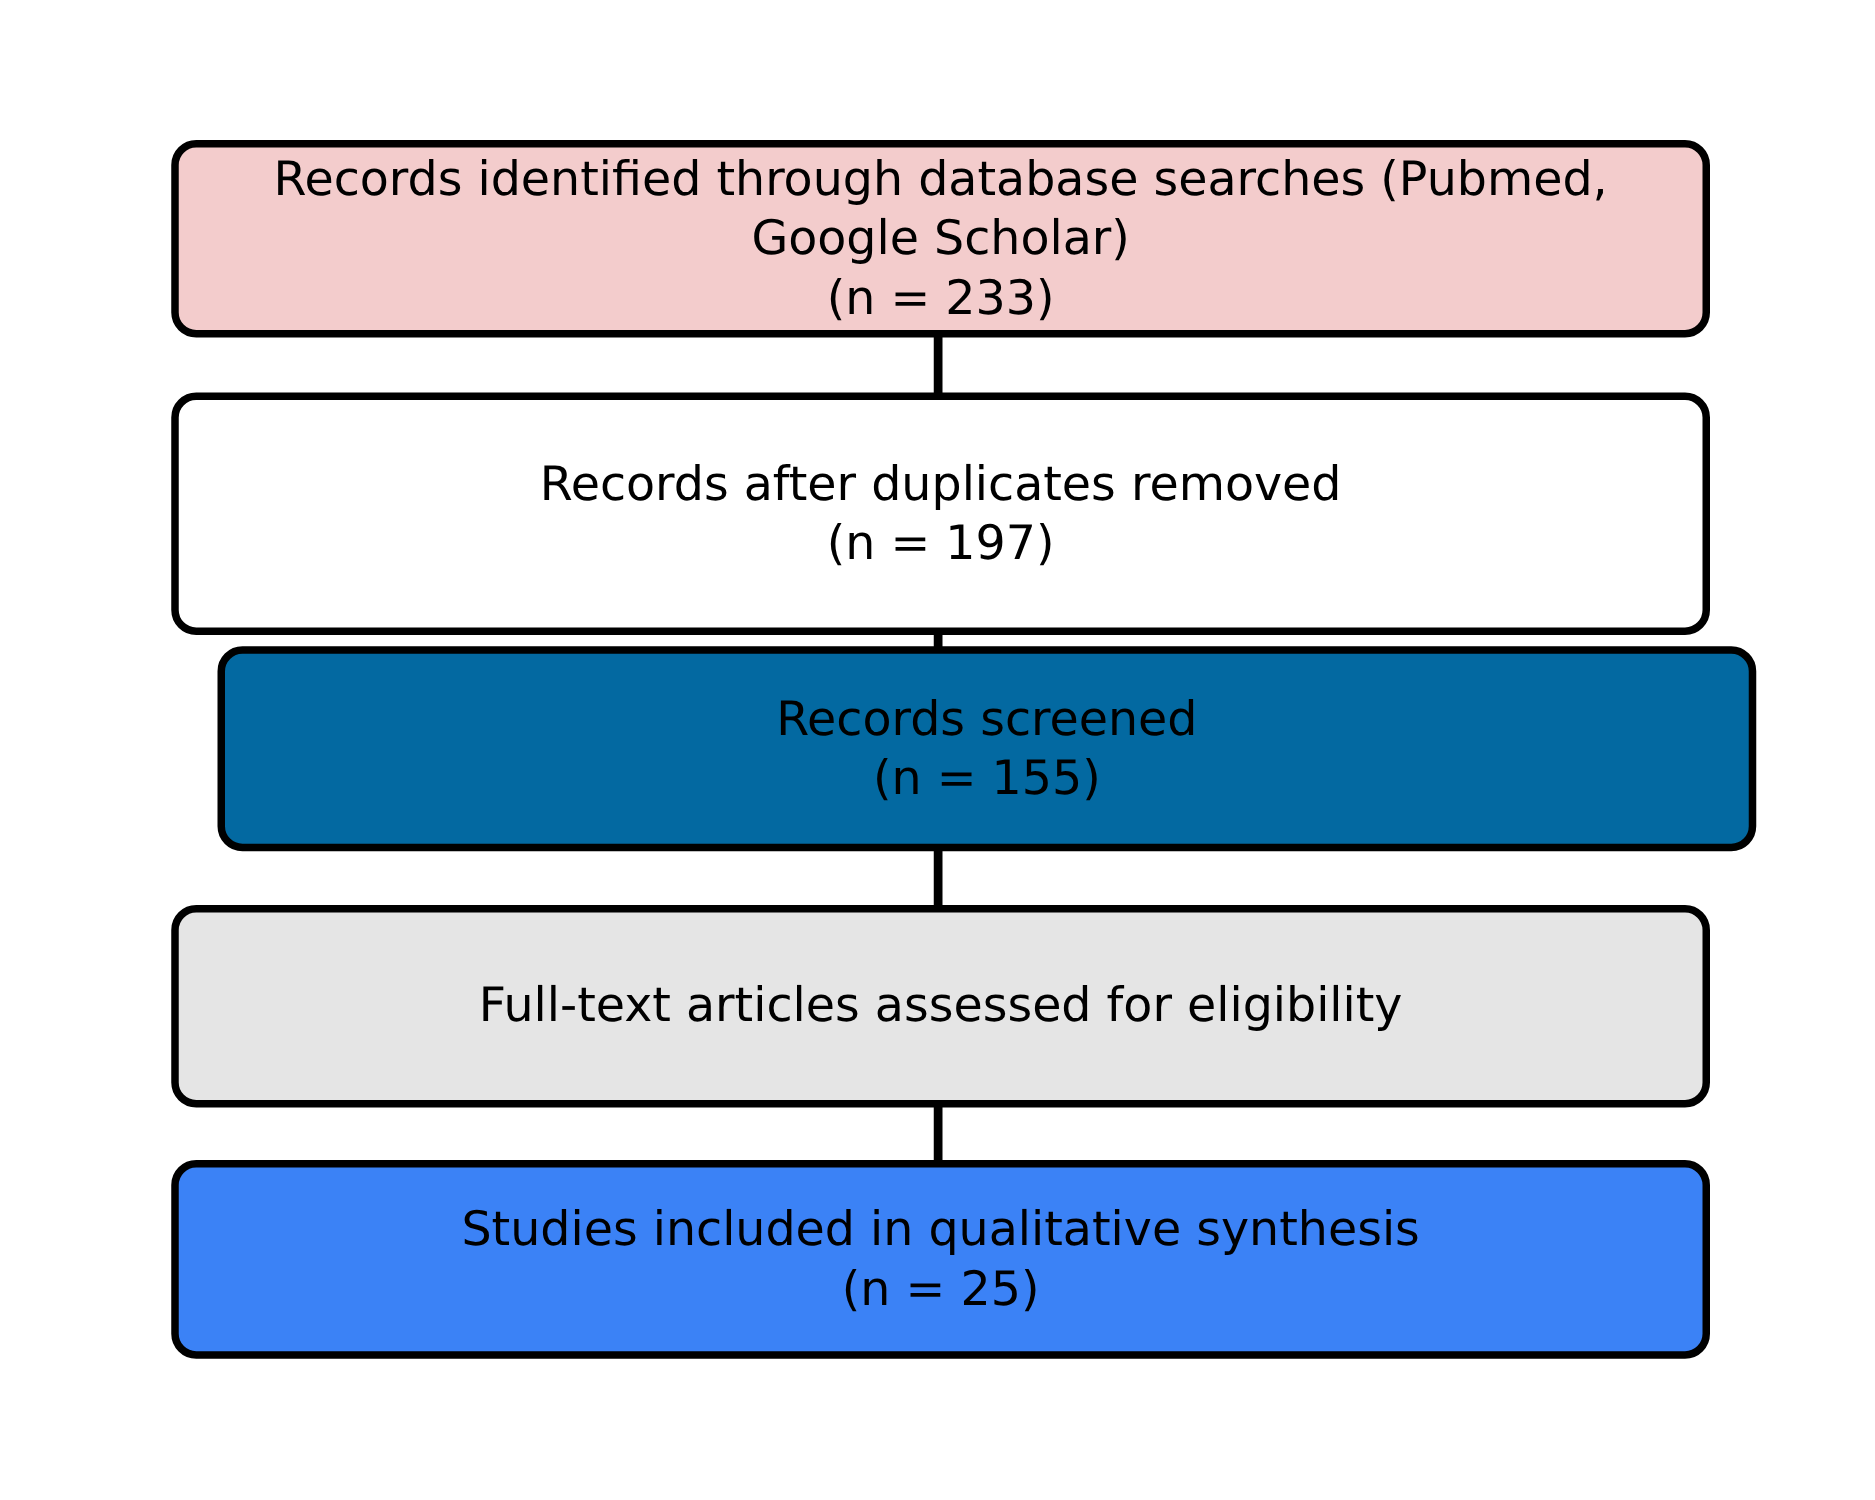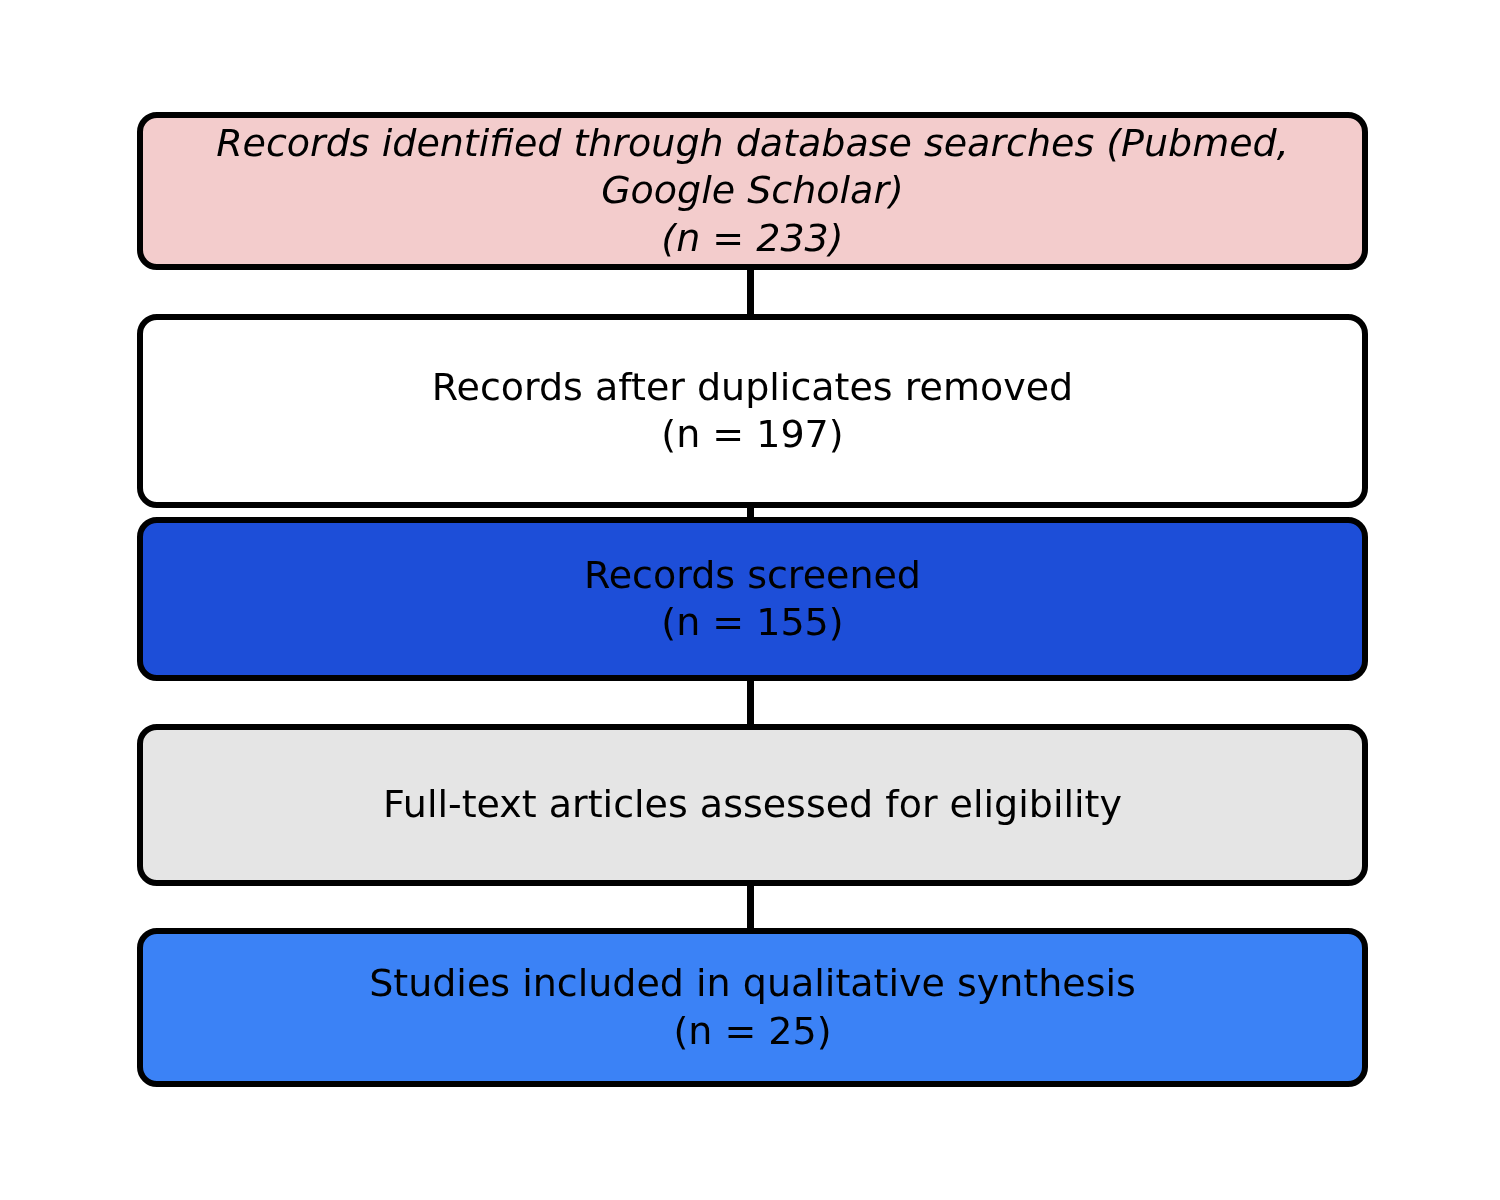--- a/index.html
+++ b/index.html
@@ -59,32 +59,32 @@
 </head>
 <body>
 
 <div class="canvas">
 
   <div class="connector" id="conn-0"></div>
   <div class="connector" id="conn-1"></div>
   <div class="connector" id="conn-2"></div>
   <div class="connector" id="conn-3"></div>
 
-  <div class="flow-box" id="box-0" style="background-color: rgb(243, 204, 204); font-style: italic;">
+  <div class="flow-box" id="box-0" style="background-color: rgb(243, 204, 204);">
     <div class="label">Records identified through database searches (Pubmed,
 Google Scholar)</div>
     <div class="count">(n = 233)</div>
   </div>
 
   <div class="flow-box" id="box-1" style="background-color: rgb(255, 255, 255);">
     <div class="label">Records after duplicates removed</div>
     <div class="count">(n = 197)</div>
   </div>
 
-  <div class="flow-box" id="box-2" style="background-color: #1d4ed8;">
+  <div class="flow-box" id="box-2" style="background-color: #0369a1; margin-left: 37px;">
     <div class="label">Records screened</div>
     <div class="count">(n = 155)</div>
   </div>
 
   <div class="flow-box" id="box-3" style="background-color: #e5e5e5;">
     <div class="label">Full-text articles assessed for eligibility</div>
   </div>
 
   <div class="flow-box" id="box-4" style="background-color: #3b82f6;">
     <div class="label">Studies included in qualitative synthesis</div>

